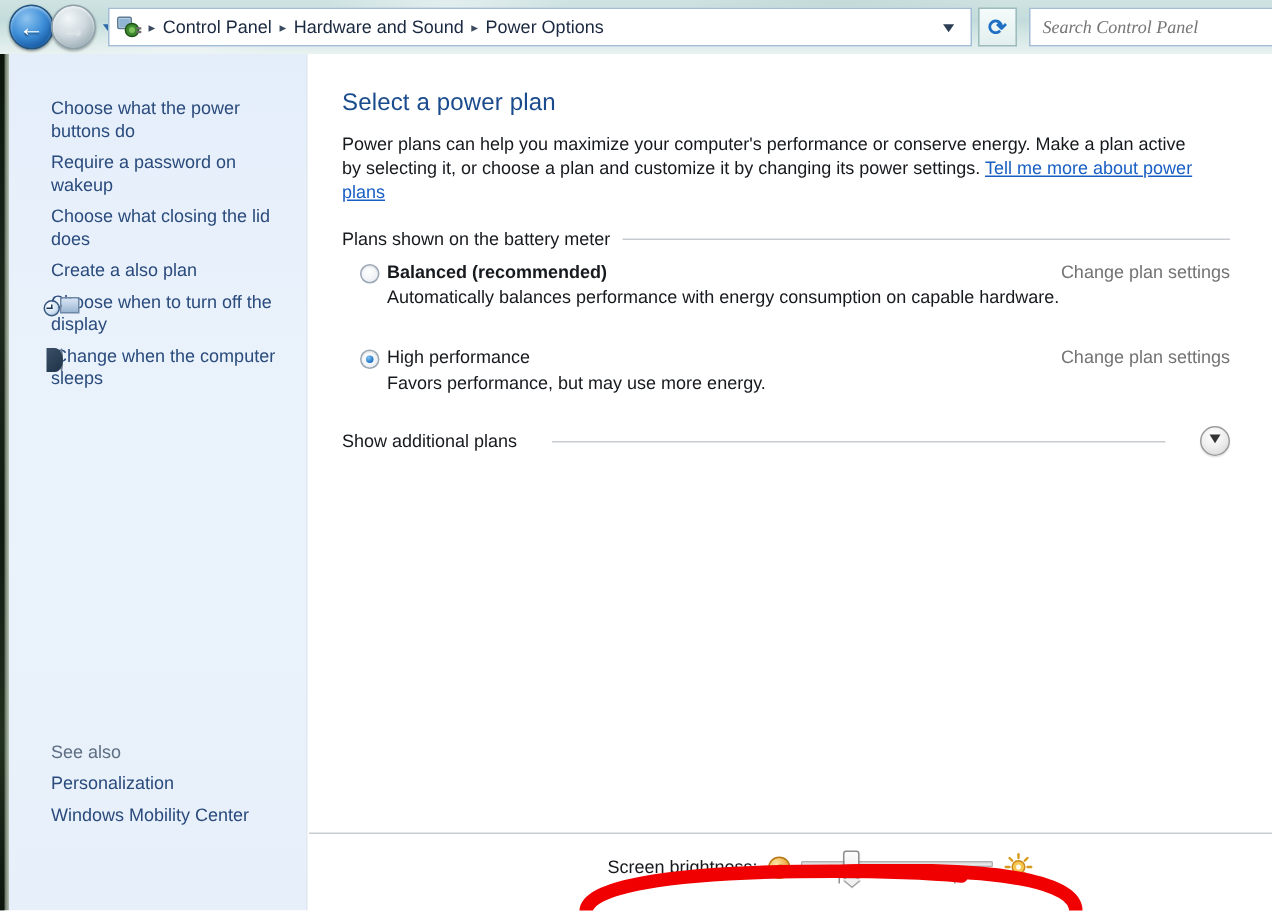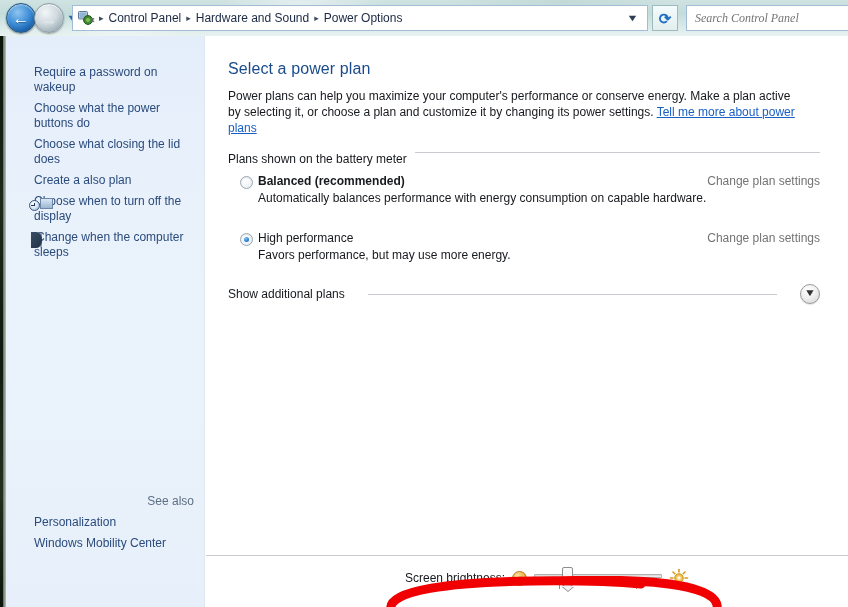--- a/index.html
+++ b/index.html
@@ -107,21 +107,20 @@
     padding: 3px 10px 3px 28px; line-height: 15px; cursor: pointer;
     position: relative;
   }
   .sb-gap { height: 10px; }
   .sb-icon {
     position: absolute; left: 6px; top: 3px; width: 16px; height: 16px;
   }
   .see-also-hdr {
     font-size: 12px; color: #5d6f83; padding: 3px 10px 3px 28px;
     line-height: 15px;
-    text-align: right;
   }
 
   
   .ico-clock { position: relative; }
   .ico-clock .scr {
     position: absolute; left: 0; top: 1px; width: 13px; height: 11px;
     background: linear-gradient(to bottom, #d8e6f5, #9cb6d3);
     border: 1px solid #6e87a6;
   }
   .ico-clock .face {
@@ -158,21 +157,21 @@
     font-size: 16px; color: #1a4b8c; font-weight: normal; margin-bottom: 10px;
     letter-spacing: .1px;
   }
   .intro {
     font-size: 12px; color: #16191d; line-height: 16px; max-width: 578px;
     margin-bottom: 16px;
   }
   .intro a { color: #1a5fc4; text-decoration: underline; }
 
   .grouphdr {
-    display: flex; gap: 8px; margin-bottom: 8px;
+    display: flex; align-items: center; gap: 8px; margin-bottom: 8px;
   }
   .grouphdr-txt { font-size: 12px; color: #16191d; white-space: nowrap; }
   .grouphdr-rule { flex: 1 1 auto; height: 1px; background: #c8ccd0; }
 
   .plan-row { position: relative; padding-left: 30px; margin-bottom: 6px; }
   .plan-top { display: flex; }
   .radio {
     position: absolute; left: 12px; top: 2px; width: 13px; height: 13px;
     border-radius: 50%;
     background: radial-gradient(circle at 40% 35%, #ffffff 0%, #f2f5f8 55%, #dde4ea 100%);
@@ -303,22 +302,22 @@
     </div>
   </div>
 
   <div class="body-area">
     <div class="leftedge"></div>
     <div class="leftedge2"></div>
 
     <div class="sidebar">
       <div class="sb-gap"></div>
 
+      <a class="sb-link">Choose what the power buttons do</a>
       <a class="sb-link">Require a password on wakeup</a>
-      <a class="sb-link">Choose what the power buttons do</a>
       <a class="sb-link">Choose what closing the lid does</a>
       <a class="sb-link">Create a also plan</a>
 
       <a class="sb-link">
         <span class="sb-icon ico-clock">
           <span class="scr"></span><span class="face"></span><span class="hand"></span><span class="hand2"></span>
         </span>
         <span>Choose when to turn off the display</span>
       </a>
 

